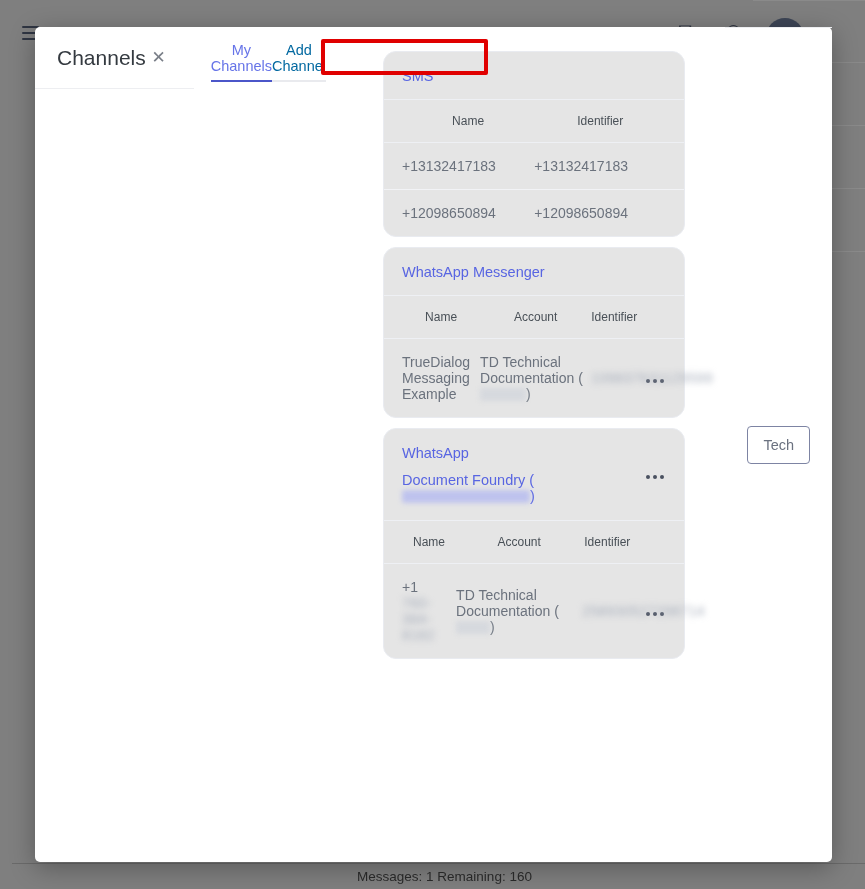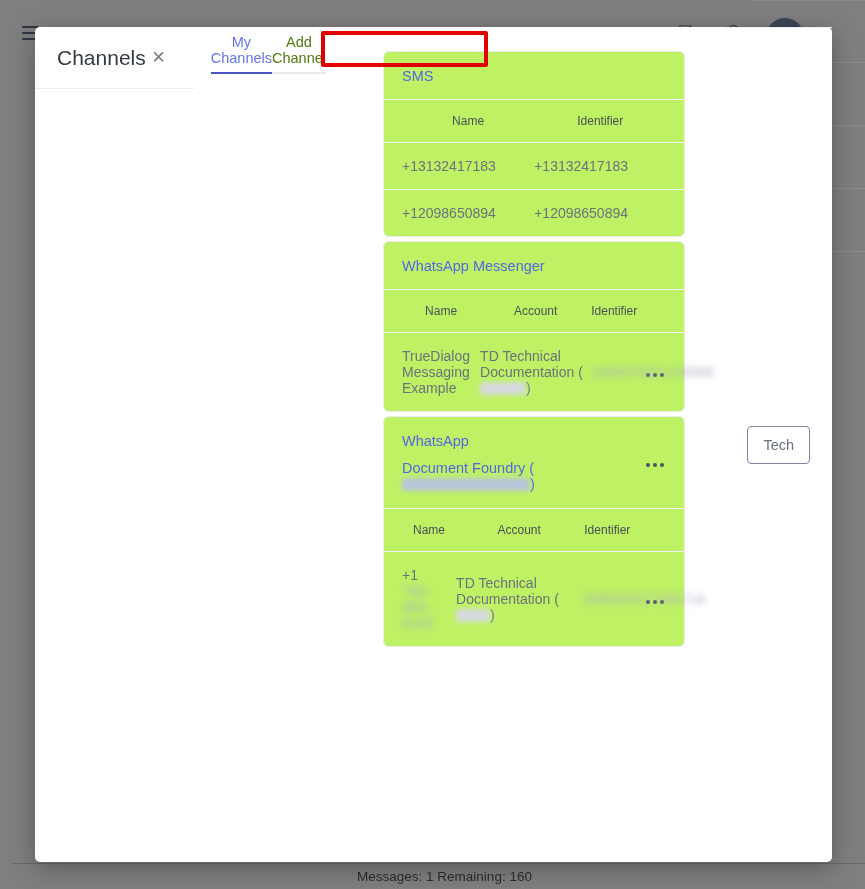--- a/index.html
+++ b/index.html
@@ -127,30 +127,30 @@
     border: none;
     font-family: "Liberation Sans", sans-serif;
   }
 
   
   .tabs {
     position: relative;
     display: flex;
     height: 47px;
     flex: 0 0 47px;
-    margin: 0 17px;
+    margin: 8px 17px;
     border-bottom: 2px solid #e9eaee;
   }
   .tab {
     flex: 1;
     display: flex;
     align-items: center;
     justify-content: center;
     font-size: 14.5px;
-    color: #4d7c0f;
+    color: #0369a1;
     cursor: pointer;
     background: none;
     border: none;
     font-family: "Liberation Sans", sans-serif;
     position: relative;
   }
   .tab.active {
     color: #6674e8;
   }
   .tab.active::after {
@@ -173,24 +173,24 @@
   }
 
   
   .modal-body {
     flex: 1 1 auto;
     overflow: hidden;
     padding: 24px 40px 0 40px;
   }
 
   .card {
-    background: #bef264;
+    background: #e5e5e5;
     border: 1px solid #e9ebf0;
-    border-radius: 6px;
-    margin-bottom: 4px;
+    border-radius: 13px;
+    margin-bottom: 10px;
   }
 
   .card-title {
     font-size: 14.5px;
     color: #5865e2;
     padding: 16px 18px 15px 18px;
   }
 
   .card-sublink {
     padding: 0 18px 16px 18px;

